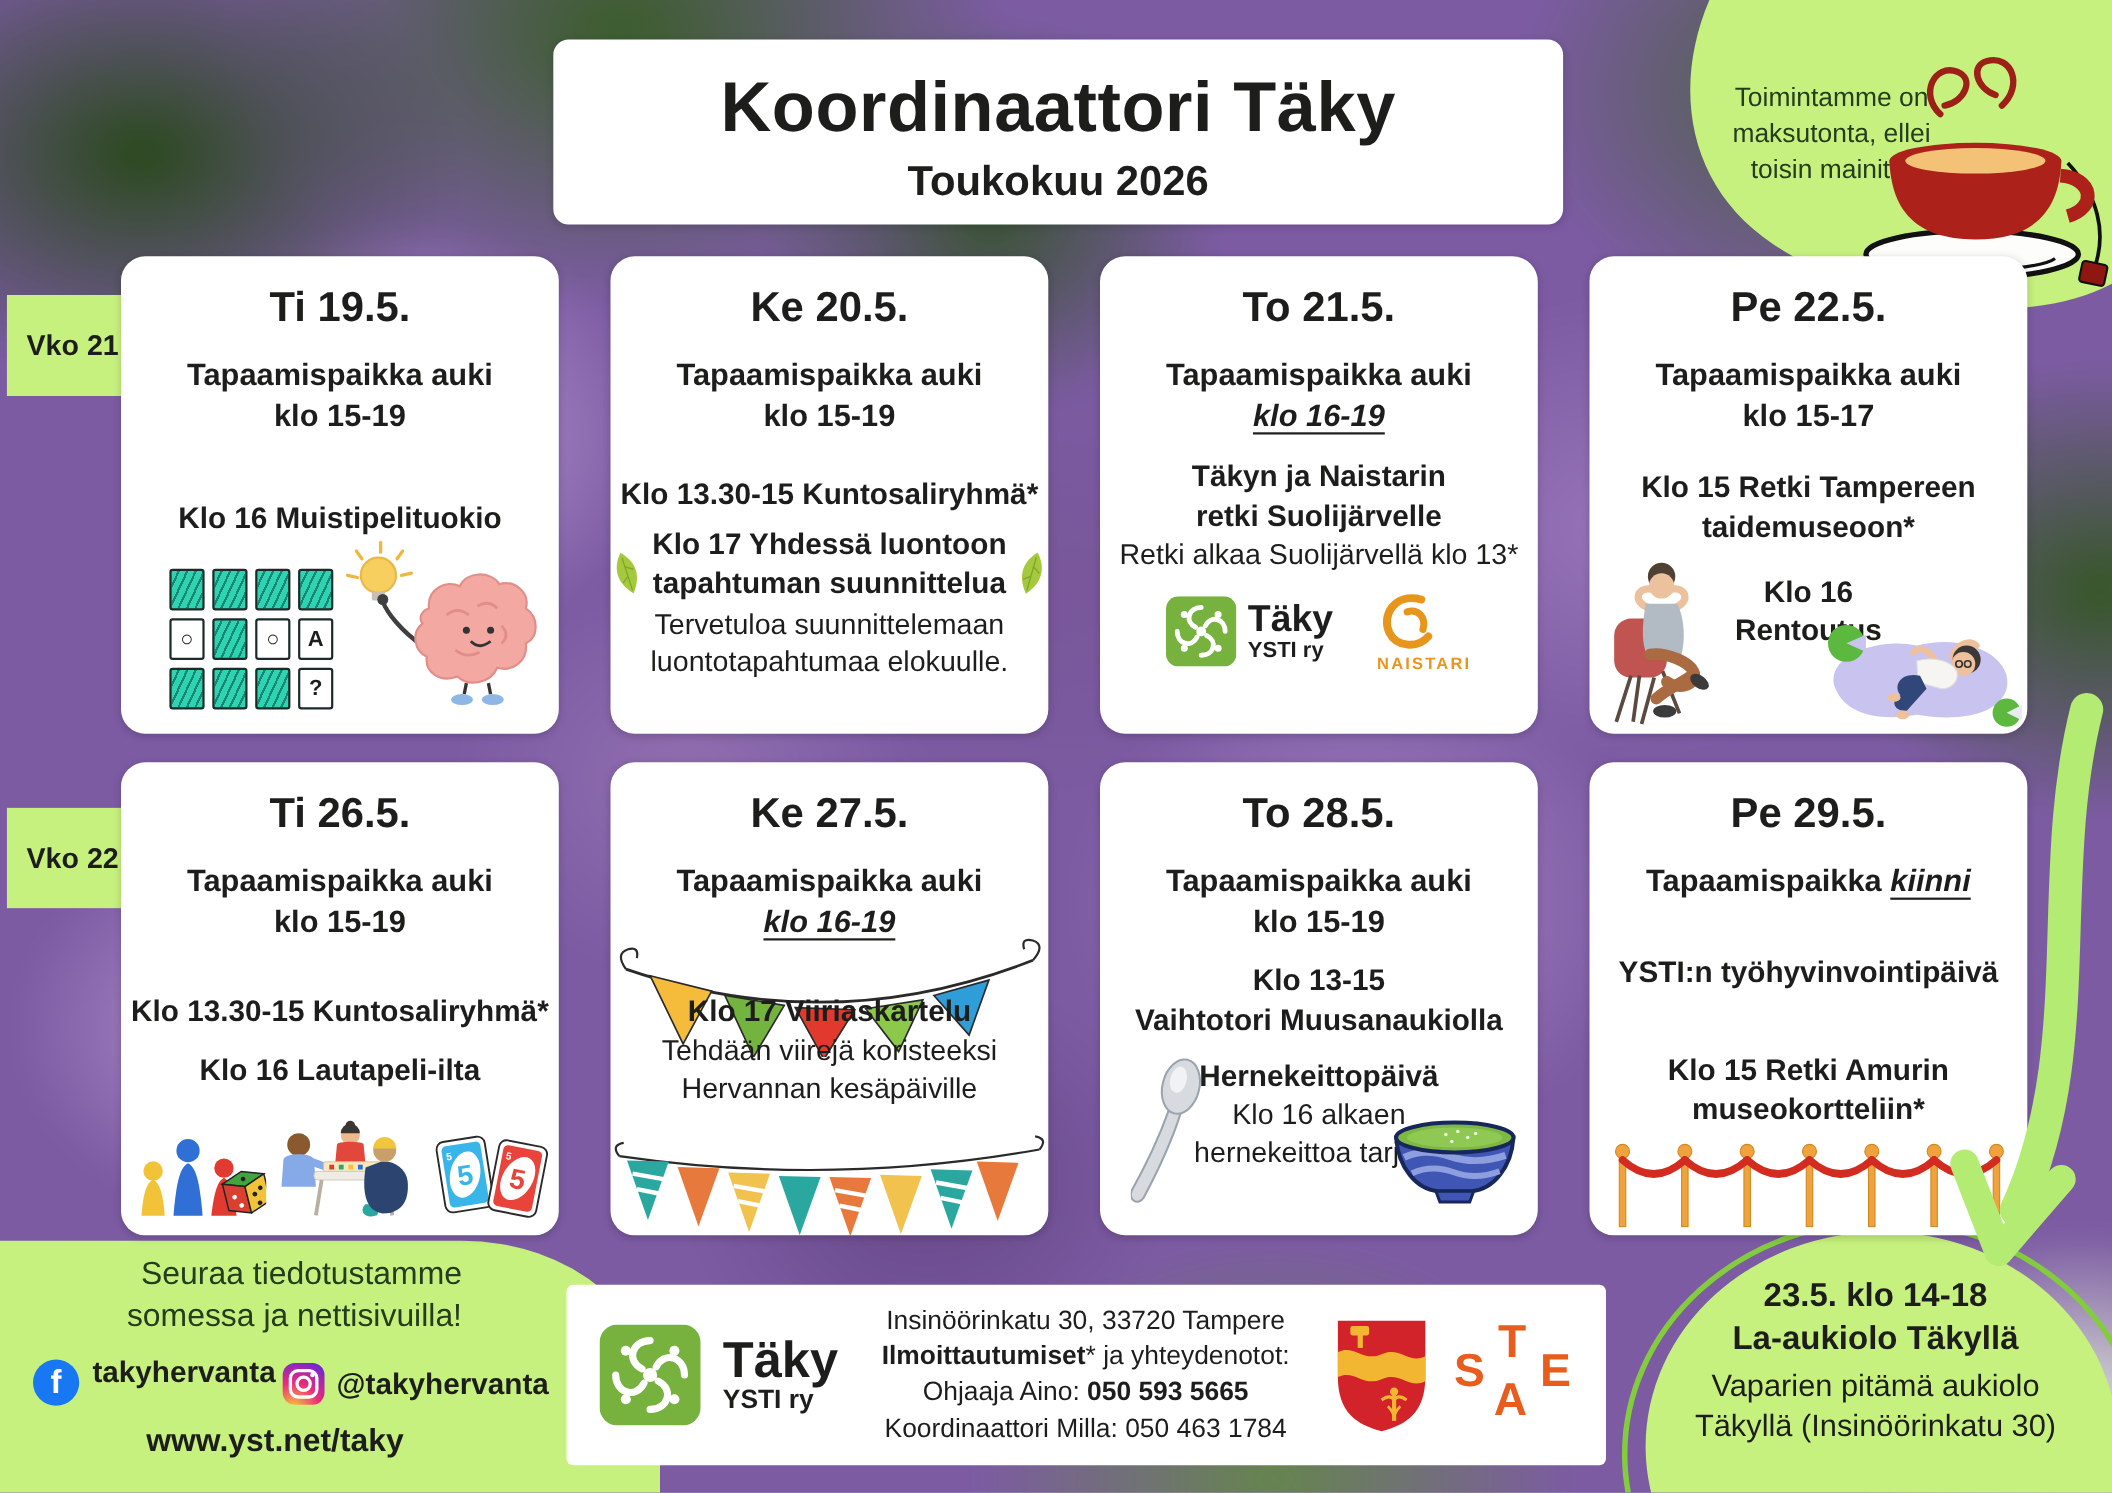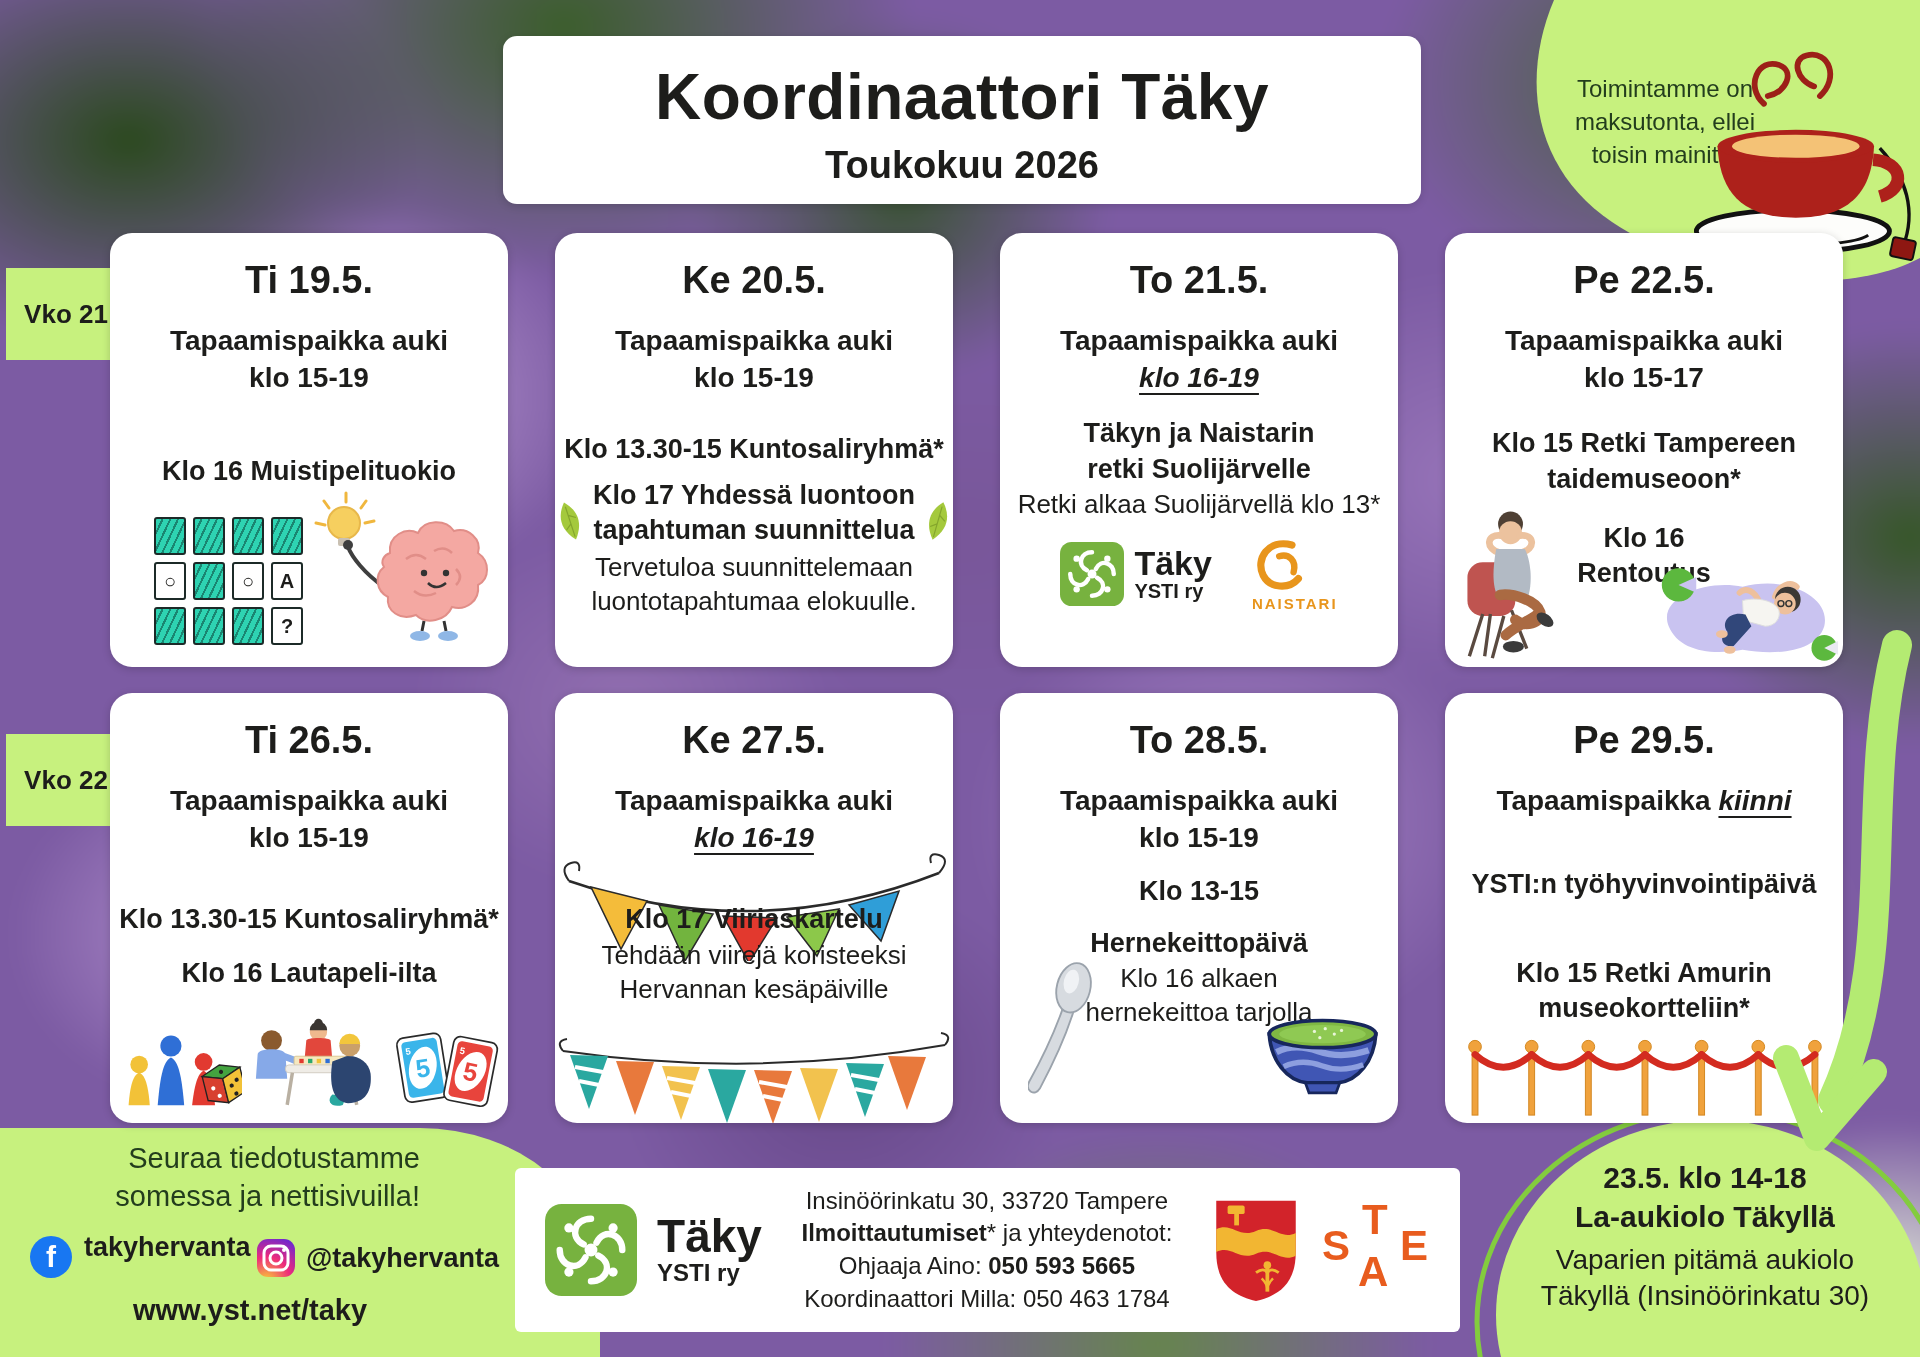--- a/index.html
+++ b/index.html
@@ -47,21 +47,21 @@
   .header-sub{font-size:38px;font-weight:800;margin-top:10px;}
 
   .top-note{position:absolute;left:1540px;top:72px;width:250px;z-index:3;text-align:center;
     font-size:24px;line-height:1.38;color:#233d1d;font-weight:400;}
   .teacup{position:absolute;left:1650px;top:38px;z-index:3;}
 
   
   .card{position:absolute;width:398px;background:#fff;border-radius:22px;z-index:3;text-align:center;
     box-shadow:0 2px 8px rgba(0,0,0,.18);}
   .row1{top:233px;height:434px;} .row2{top:693px;height:430px;}
-  .c1{left:110px;} .c2{left:555px;} .c3{left:1000px;} .c4{left:1445px;}
+  .c1{left:110px;} .c2{left:555px;} .c3{left:1000px;border-radius:23px;} .c4{left:1445px;}
   .day{font-size:38px;font-weight:800;margin-top:26px;}
   .open{font-size:28px;font-weight:700;line-height:1.33;margin-top:20px;}
   .t-bold{font-size:27px;font-weight:700;line-height:1.3;white-space:nowrap;}
   .t-reg{font-size:26px;font-weight:400;line-height:1.32;}
   .iu{font-style:italic;text-decoration:underline;text-underline-offset:6px;text-decoration-thickness:2px;}
 
   
   .memory-grid{position:absolute;left:44px;top:284px;display:grid;grid-template-columns:repeat(4,32px);
     grid-auto-rows:38px;gap:7px;}
   .tile{border:2px solid #1c2a28;border-radius:3px;display:flex;align-items:center;justify-content:center;
@@ -446,20 +446,21 @@
   </div>
 
   <div class="card row2 c3">
     <div class="day">To 28.5.</div>
     <div class="open">
       <div>Tapaamispaikka auki</div>
       <div>klo 15-19</div>
     </div>
     <div class="t-bold" style="margin-top:18px;">
       <div>Klo 13-15</div>
+      <div>Vaihtotori Muusanaukiolla</div>
     </div>
     <div class="t-bold" style="margin-top:16px;">Hernekeittopäivä</div>
     <div class="t-reg">
       <div>Klo 16 alkaen</div>
       <div>hernekeittoa tarjolla</div>
     </div>
     <svg class="abs" style="left:28px;bottom:12px;" width="70" height="158" viewBox="0 0 75 170">
       <g transform="rotate(14 37 85)">
         <path d="M31 62 C28 92 22 120 15 146 C13 156 25 160 28 150 C35 122 41 94 43 62 Z" fill="#d7dbe0" stroke="#9ba3ac" stroke-width="2"></path>
         <ellipse cx="37" cy="36" rx="18" ry="27" fill="#d7dbe0" stroke="#9ba3ac" stroke-width="2"></ellipse>

